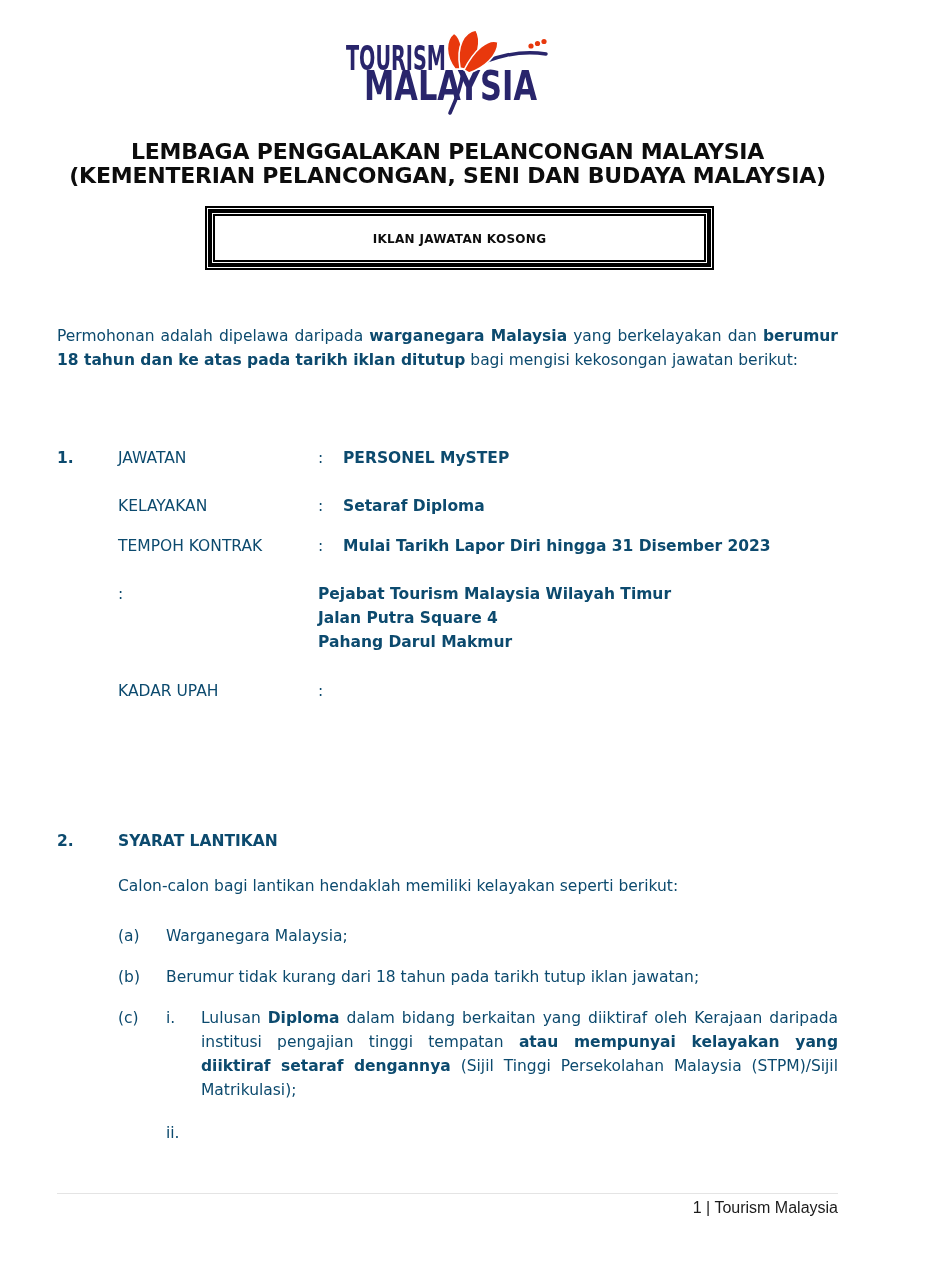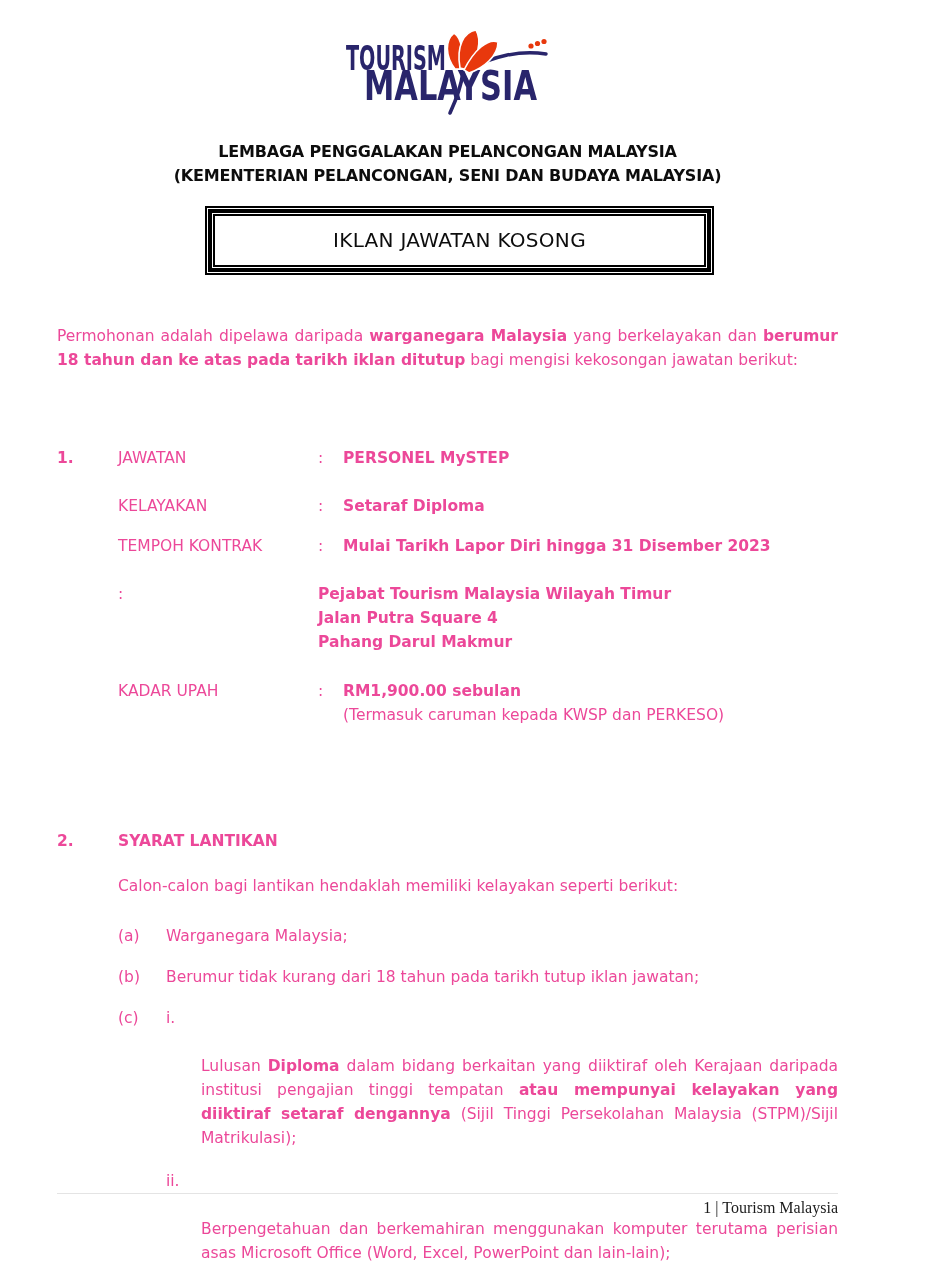--- a/index.html
+++ b/index.html
@@ -16,51 +16,51 @@
   .logo svg{display:block;}
   .logo-word1{font-family:"DejaVu Sans",sans-serif;font-weight:bold;font-size:34px;}
   .logo-word2{font-family:"DejaVu Sans",sans-serif;font-weight:bold;font-size:41px;}
   .petal{stroke:#ffffff;stroke-width:1.6;}
   .swoosh,.stem{fill:none;stroke-linecap:round;}
   .swoosh{stroke-width:3.4;}
   .stem{stroke-width:3.6;}
   
   .org-lines{
     position:absolute;left:57px;top:140px;width:781px;
-    text-align:center;font-weight:bold;font-size:16px;line-height:24px;
+    text-align:center;font-weight:bold;font-size:22px;line-height:24px;
     letter-spacing:-0.2px;color:#0d0d0d;
   }
   
   .notice-box{position:absolute;left:205px;top:206px;width:509px;box-sizing:border-box;}
   .box-outer{border:2px solid #000;padding:1px;}
   .box-mid{border:4px solid #000;padding:1px;}
   .box-inner{border:2px solid #000;padding:12px 8px 13px 8px;text-align:center;}
-  .box-title{font-weight:normal;font-size:20px;letter-spacing:0.3px;color:#0d0d0d;}
+  .box-title{font-weight:bold;font-size:12px;letter-spacing:0.3px;color:#0d0d0d;}
   
-  .bodytext{font-size:15.5px;line-height:24px;color:#ec4899;}
-  .just{text-align:justify;margin-top:48px;}
+  .bodytext{font-size:15.5px;line-height:24px;color:#0c4a6e;}
+  .just{text-align:justify;}
   .b{font-weight:bold;}
   .intro{position:absolute;left:57px;top:324px;width:781px;}
   
   .sec1{position:absolute;left:57px;top:446px;width:781px;}
   .s1row{display:grid;grid-template-columns:61px 200px 25px 1fr;}
   .mb24{margin-bottom:24px;} .mb23{margin-bottom:16px;} .mb25{margin-bottom:25px;}
   .numcell{font-weight:bold;}
   .vline{white-space:nowrap;}
   
   .sec2{position:absolute;left:57px;top:829px;width:781px;}
   .s2head{display:grid;grid-template-columns:61px 1fr;font-weight:bold;margin-bottom:21px;}
   .s2intro{margin-left:61px;margin-bottom:26px;}
   .s2item{display:grid;grid-template-columns:48px 1fr;margin-left:61px;margin-bottom:17px;}
   .s2itemc{display:grid;grid-template-columns:48px 35px 1fr;margin-left:61px;margin-bottom:19px;}
   
   .footer-rule{position:absolute;left:57px;top:1193px;width:781px;border-top:1px solid #e4e4e4;}
   .footer-text{
     position:absolute;left:57px;top:1196px;width:781px;text-align:right;
-    font-family:Liberation Serif, serif;font-size:16px;line-height:24px;color:#1c1c1c;
+    font-family:Liberation Sans, sans-serif;font-size:16px;line-height:24px;color:#1c1c1c;
   }
 </style>
 </head>
 <body>
 
 <div class="page">
 
   <div class="logo">
     <svg viewBox="0 0 210 90" width="210" height="90">
       <text class="logo-word1" x="4" y="44" textLength="100" lengthAdjust="spacingAndGlyphs" fill="#29256b">TOURISM</text>
@@ -131,24 +131,20 @@
           <div class="vline b">Pejabat Tourism Malaysia Wilayah Timur</div>
           <div class="vline b">Jalan Putra Square 4</div>
           <div class="vline b">Pahang Darul Makmur</div>
         </div>
     </div>
 
     <div class="s1row">
       <div></div>
       <div>KADAR UPAH</div>
       <div>:</div>
-      <div>
-          <div class="vline b">RM1,900.00 sebulan</div>
-          <div class="vline">(Termasuk caruman kepada KWSP dan PERKESO)</div>
-        </div>
     </div>
 
   </div>
 
   <div class="sec2 bodytext">
 
     <div class="s2head">
       <div>2.</div>
       <div>SYARAT LANTIKAN</div>
     </div>
@@ -167,21 +163,20 @@
 
     <div class="s2itemc">
       <div>(c)</div>
       <div>i.</div>
       <div class="just"><span>Lulusan </span><span class="b">Diploma</span><span> dalam bidang berkaitan yang diiktiraf oleh Kerajaan daripada institusi pengajian tinggi tempatan </span><span class="b">atau mempunyai kelayakan yang diiktiraf setaraf dengannya</span><span> (Sijil Tinggi Persekolahan Malaysia (STPM)/Sijil Matrikulasi);</span></div>
     </div>
 
     <div class="s2itemc">
       <div></div>
       <div>ii.</div>
-      <div class="just"><span>Berpengetahuan dan berkemahiran menggunakan komputer terutama perisian asas Microsoft Office (Word, Excel, PowerPoint dan lain-lain);</span></div>
     </div>
 
   </div>
 
   <div class="footer-rule"></div>
   <div class="footer-text">1 | Tourism Malaysia</div>
 
 </div>
 
 </body></html>

